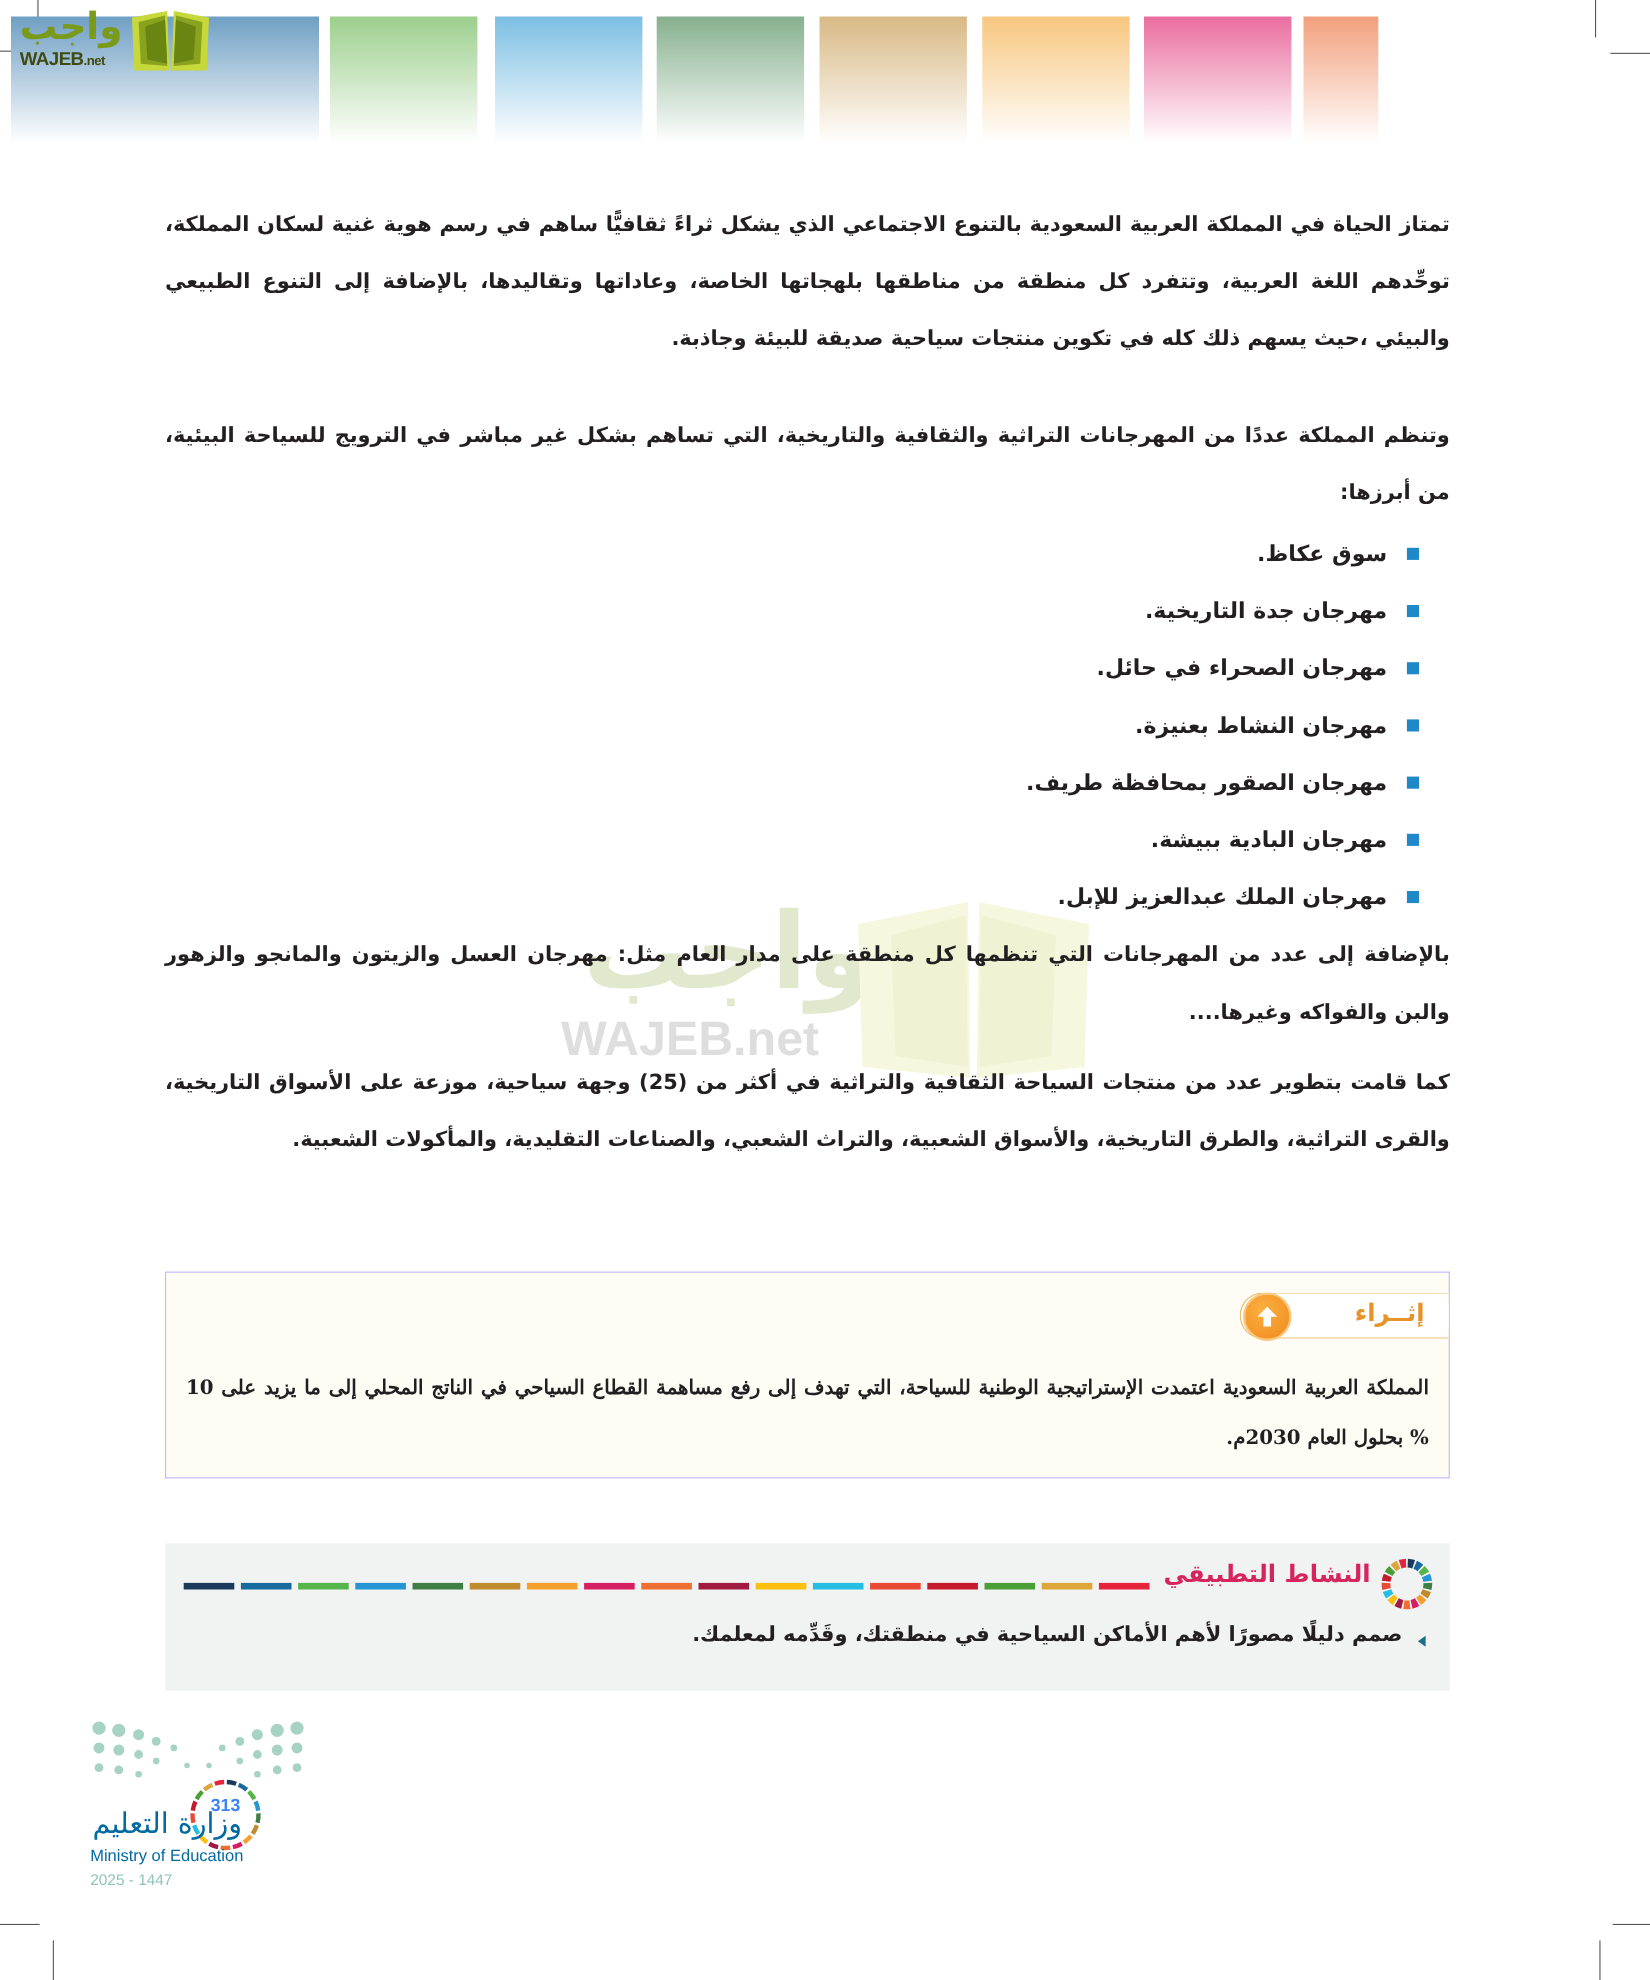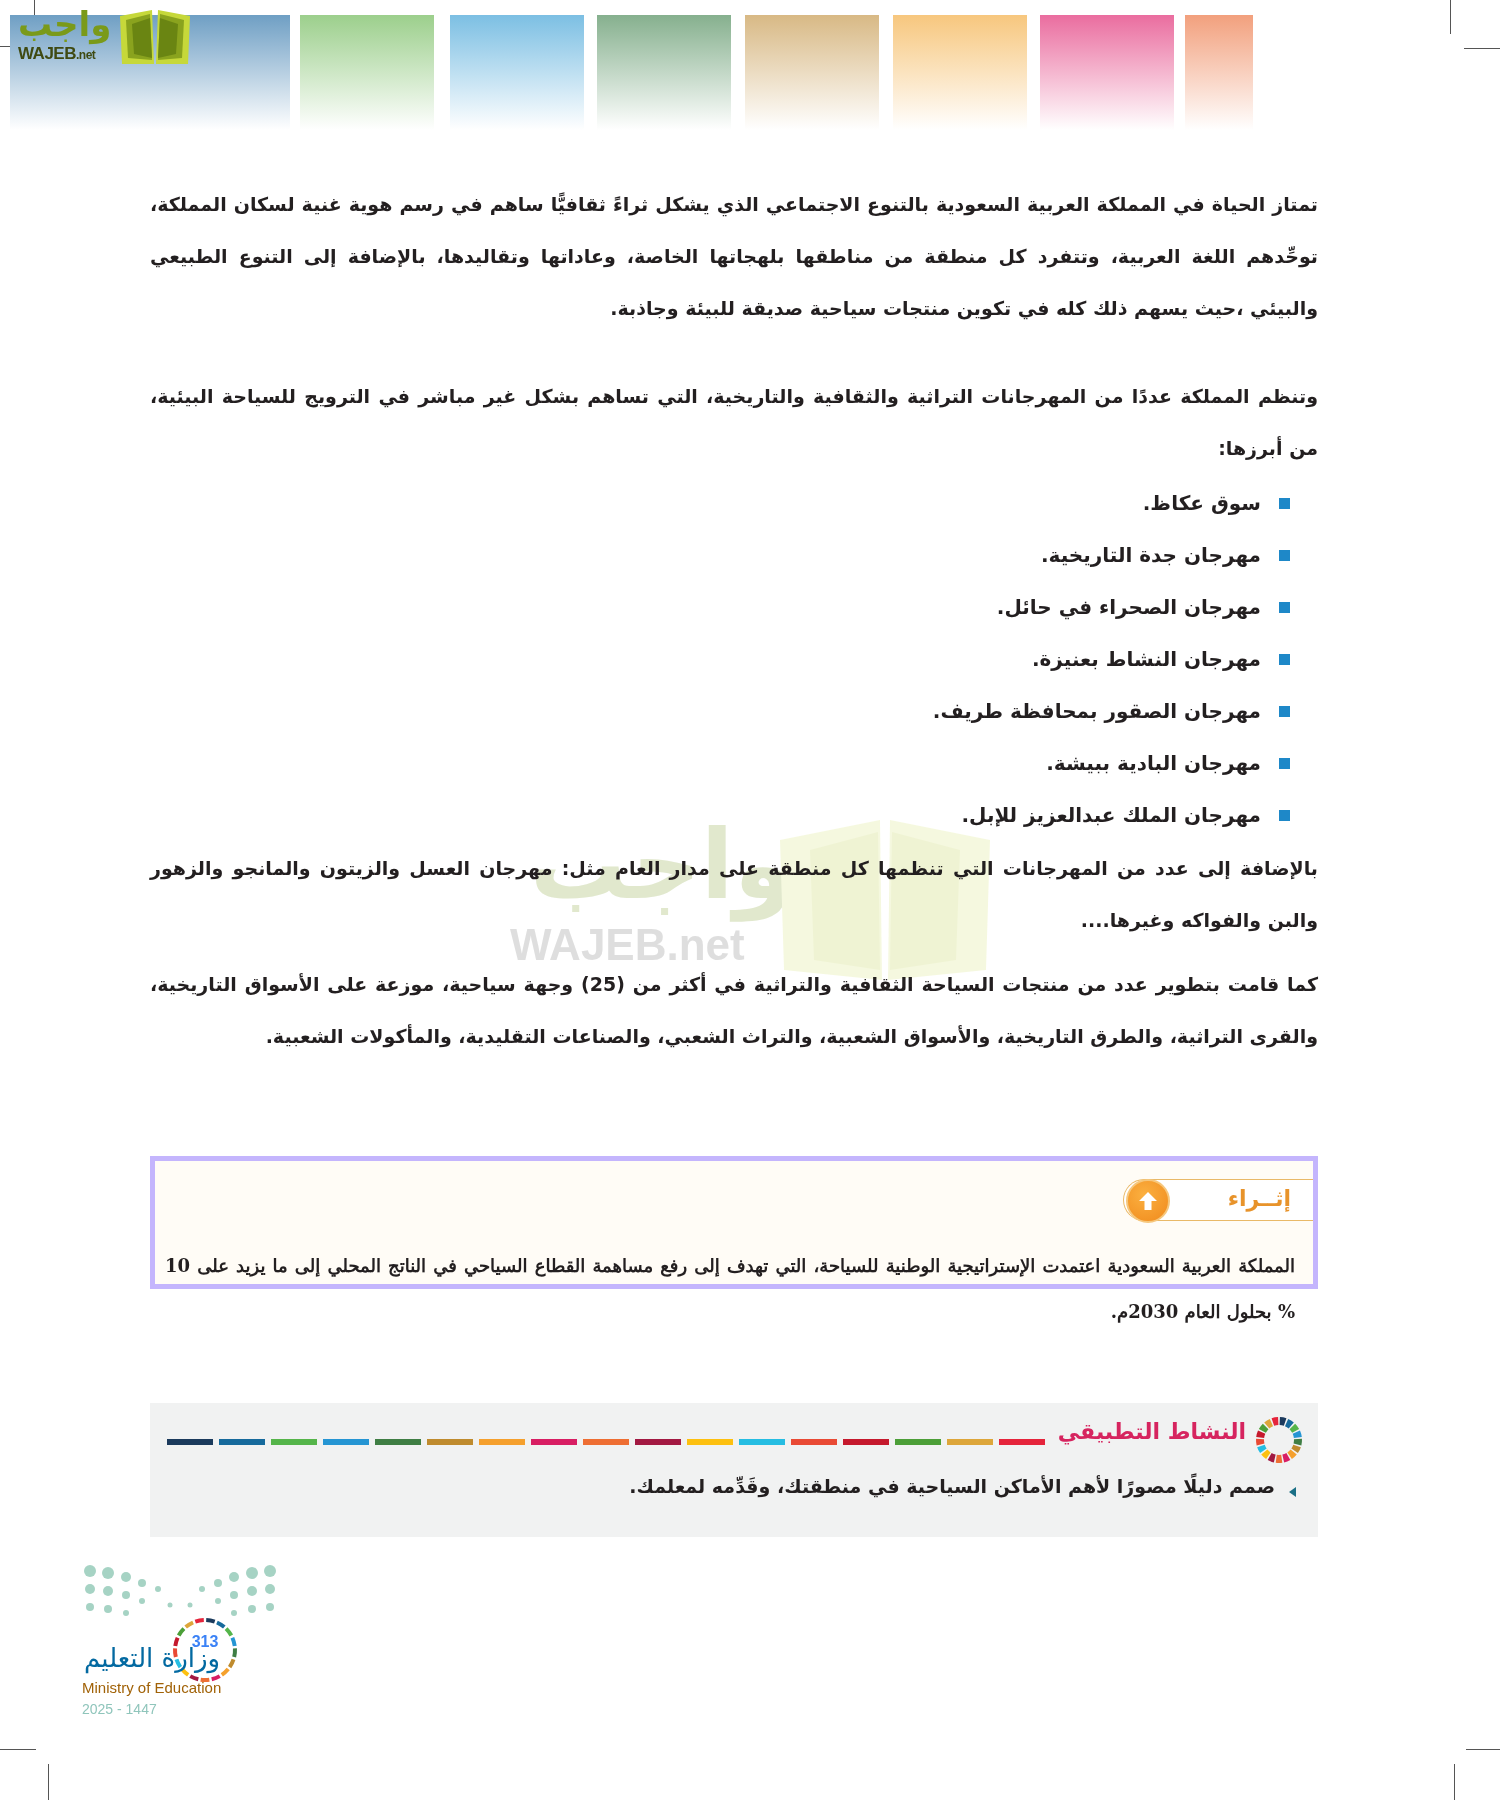--- a/index.html
+++ b/index.html
@@ -24,41 +24,41 @@
     .content { position: absolute; left: 150px; width: 1168px; direction: rtl; text-align: justify; }
     .para { font-size: 19px; font-weight: bold; line-height: 52px; text-align-last: right; }
     .bullets { position: absolute; right: 210px; top: 477px; direction: rtl; }
     .bullet { height: 52px; display: flex; align-items: center; font-size: 20px; font-weight: bold; }
     .bullet .sq { width: 11px; height: 11px; background: #1e88c8; margin-left: 18px; }
 
     
     .wm { position: absolute; left: 500px; top: 810px; width: 500px; height: 170px; opacity: 0.55; pointer-events: none; }
 
     
-    .enrich { position: absolute; left: 150px; top: 1156px; width: 1168px; height: 133px; background: #fffcf6; border: 5px solid #c4b5fd; text-decoration: underline; }
+    .enrich { position: absolute; left: 150px; top: 1156px; width: 1168px; height: 188px; background: #fffcf6; border: 1px solid #c4b5fd; text-decoration: underline; }
     .enrich-tab { position: absolute; right: 0; top: 18px; width: 190px; height: 42px; background: #ffffff; border: 1px solid #e9b968; border-right: none; border-radius: 22px 0 0 22px; }
     .enrich-title { position: absolute; right: 22px; top: 6px; font-size: 22px; font-weight: bold; color: #e8932a; direction: rtl; }
     .enrich-icon { position: absolute; left: 2px; top: -1px; width: 44px; height: 44px; border-radius: 50%; background: radial-gradient(circle at 40% 35%, #fbb040, #f08a1c); border: 2px solid #f6c77c; display: flex; align-items: center; justify-content: center; }
     .enrich-text { position: absolute; right: 18px; top: 82px; width: 1130px; direction: rtl; font-family: "DejaVu Serif", serif; font-size: 18px; font-weight: bold; line-height: 46px; text-align: justify; text-align-last: right; }
 
     
     .activity { position: absolute; left: 150px; top: 1403px; width: 1168px; height: 134px; background: #f1f2f2; }
     .act-icon { position: absolute; right: 14px; top: 12px; width: 50px; height: 50px; }
     .act-title { position: absolute; right: 72px; top: 16px; font-size: 22px; font-weight: bold; color: #d6245f; direction: rtl; }
     .act-bars { position: absolute; left: 17px; top: 36px; display: flex; gap: 6px; }
     .act-bars span { display: block; width: 46px; height: 6px; }
     .act-item { position: absolute; right: 22px; top: 72px; direction: rtl; font-size: 19px; font-weight: bold; display: flex; align-items: flex-end; }
     .act-item .tri { width: 0; height: 0; border-top: 5px solid transparent; border-bottom: 5px solid transparent; border-right: 7px solid #1a6f86; margin-left: 14px; }
 
     
     .ministry { position: absolute; left: 80px; top: 1563px; width: 200px; height: 160px; }
     .page-circle { position: absolute; left: 92px; top: 54px; width: 66px; height: 66px; border-radius: 50%; }
     .page-num { position: absolute; left: 0; top: 16px; width: 66px; text-align: center; font-size: 16px; font-weight: bold; color: #3b82f6; font-family: Liberation Sans, sans-serif; }
     .min-ar { position: absolute; left: 4px; top: 80px; font-size: 26px; color: #0369a1; direction: rtl; width: 190px; text-align: left; }
-    .min-en { position: absolute; left: 2px; top: 116px; font-size: 15px; color: #a16207; font-family: "Liberation Sans", sans-serif; text-align: right; }
+    .min-en { position: absolute; left: 2px; top: 116px; font-size: 15px; color: #0369a1; font-family: "Liberation Sans", sans-serif; text-align: right; }
     .min-year { position: absolute; left: 2px; top: 138px; font-size: 14px; color: #8fc5bb; font-family: "Liberation Sans", sans-serif; }
   </style>
 </head>
 <body>
 
 <div class="crop" style="left:34px; top:0; width:1px; height:22px;"></div>
 <div class="crop" style="left:0; top:46px; width:36px; height:1px;"></div>
 <div class="crop" style="left:1450px; top:0; width:1px; height:34px;"></div>
 <div class="crop" style="left:1464px; top:48px; width:36px; height:1px;"></div>
 <div class="crop" style="left:0; top:1749px; width:36px; height:1px;"></div>

